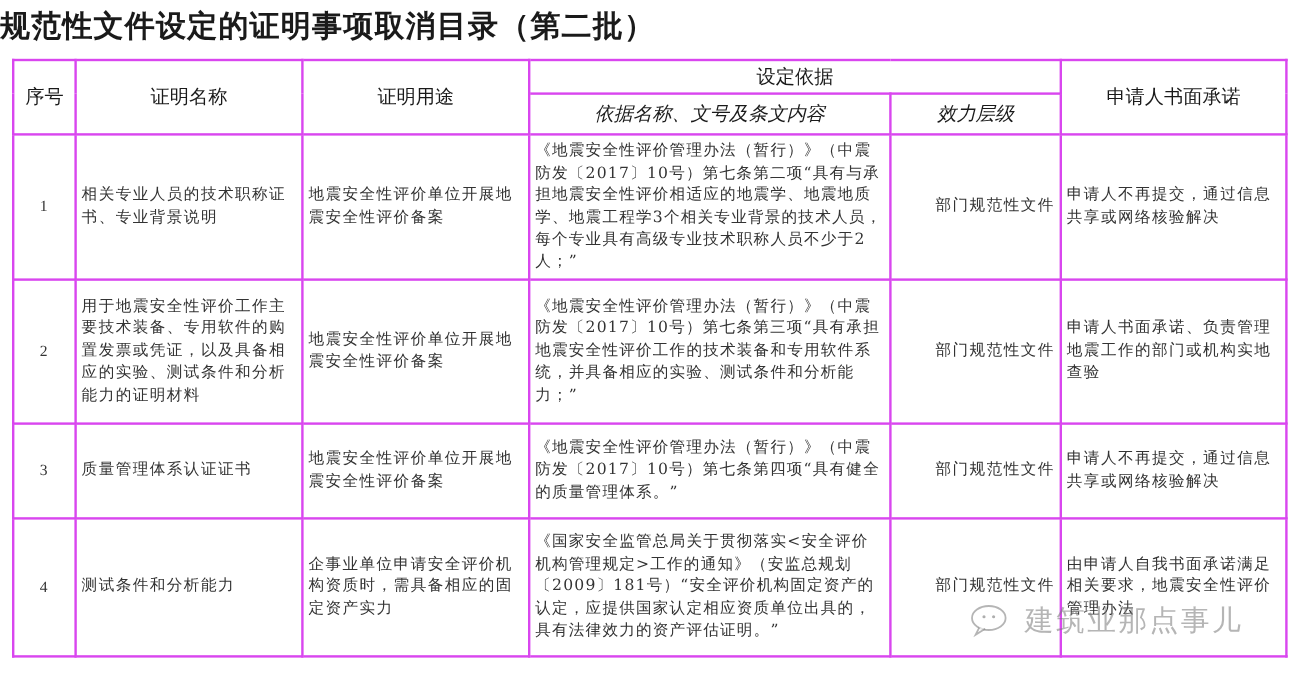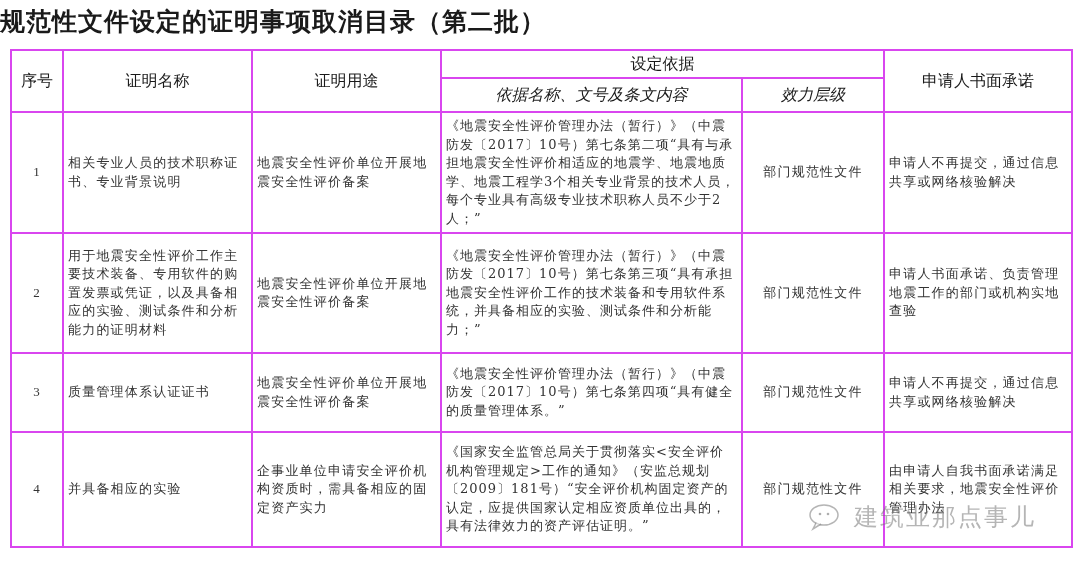--- a/index.html
+++ b/index.html
@@ -24,21 +24,21 @@
       vertical-align: middle;
     }
     table.list th {
       font-family: "DejaVu Sans", "Liberation Sans", sans-serif;
       font-weight: normal; font-size: 16px; color: #1a1a1a; text-align: center;
     }
     .h-top { height: 28px; }
     .h-bot { height: 34px; font-style: italic; }
     td { font-size: 13px; line-height: 18.5px; color: #333; letter-spacing: 1.2px; border-radius: 17px; }
     td.num { text-align: center; font-family: "Liberation Serif", serif; font-size: 13px; }
-    td.center { text-align: center; }
+    td.center { text-align: right; }
     td.basis { font-size: 13px; line-height: 18.5px; letter-spacing: 1px; padding: 0 3px; }
     tr.r1 { height: 121px; }
     tr.r2 { height: 120px; }
     tr.r3 { height: 79px; }
     tr.r4 { height: 115px; }
     .watermark {
       position: absolute; left: 808px; top: 500px; height: 34px;
       display: flex; align-items: center; gap: 6px;
       color: rgba(120,120,120,0.55);
       font-family: "DejaVu Sans", "Liberation Sans", sans-serif;
@@ -95,21 +95,21 @@
     <tr class="r3">
       <td class="num">3</td>
       <td>质量管理体系认证证书</td>
       <td>地震安全性评价单位开展地震安全性评价备案</td>
       <td class="basis">《地震安全性评价管理办法（暂行）》（中震防发〔2017〕10号）第七条第四项“具有健全的质量管理体系。”</td>
       <td class="center">部门规范性文件</td>
       <td>申请人不再提交，通过信息共享或网络核验解决</td>
     </tr>
     <tr class="r4">
       <td class="num">4</td>
-      <td>并具备相应的实验</td>
+      <td>测试条件和分析能力</td>
       <td>企事业单位申请安全评价机构资质时，需具备相应的固定资产实力</td>
       <td class="basis">《国家安全监管总局关于贯彻落实&lt;安全评价机构管理规定&gt;工作的通知》（安监总规划〔2009〕181号）“安全评价机构固定资产的认定，应提供国家认定相应资质单位出具的，具有法律效力的资产评估证明。”</td>
       <td class="center">部门规范性文件</td>
       <td>由申请人自我书面承诺满足相关要求，地震安全性评价管理办法</td>
     </tr>
   </tbody>
 </table>
 
 <div class="watermark">
   <span class="wm-icon">

